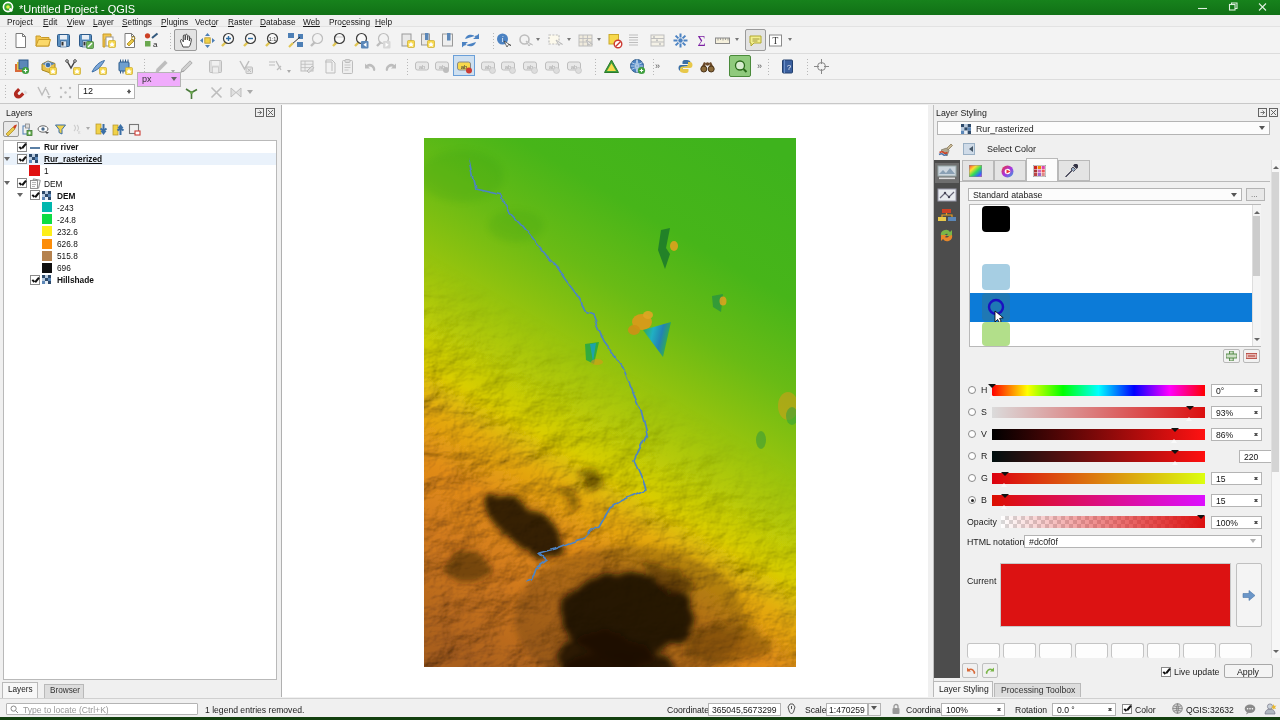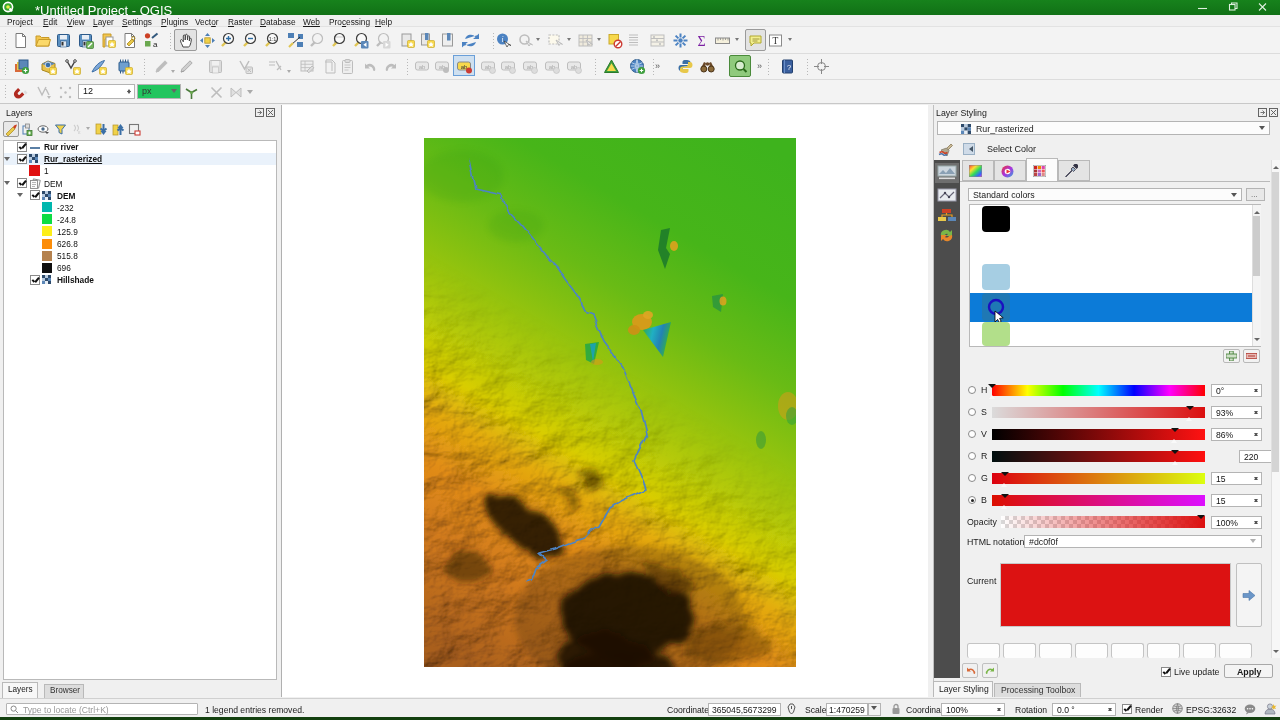--- a/index.html
+++ b/index.html
@@ -14,21 +14,21 @@
 .chk.on:after{content:"";position:absolute;left:2.6px;top:2.8px;width:6px;height:1.8px;background:#111;transform:rotate(-50deg);}
 </style></head><body>
 
 <div class="abs" style="left:0;top:0;width:1280px;height:15px;background:linear-gradient(#17821c,#117116);">
  <svg class="abs" style="left:2px;top:1px" width="13" height="13" viewBox="0 0 13 13">
   <circle cx="6" cy="6" r="5.2" fill="#3aa82f"></circle>
   <circle cx="6" cy="6" r="4.6" fill="none" stroke="#fff" stroke-width="1.6"></circle>
   <circle cx="6" cy="6" r="1.8" fill="#eaee4a"></circle>
   <rect x="7.5" y="7.5" width="4" height="2.4" rx="1" fill="#fff" transform="rotate(45 9 8)"></rect>
  </svg>
- <span class="abs" style="left:19px;top:3px;font-size:13px;color:#fff;margin-left:16px;">*Untitled Project - QGIS</span>
+ <span class="abs" style="left:19px;top:3px;font-size:11px;color:#fff;">*Untitled Project - QGIS</span>
  <svg class="abs" style="left:1196px;top:2px" width="72" height="11" viewBox="0 0 72 11">
   <g stroke="#dff0df" stroke-width="1.1" fill="none">
    <path d="M2 6.5 H11"></path>
    <rect x="33.5" y="2.5" width="5.5" height="5.5"></rect>
    <path d="M35.5 2.5 V1 H41 V6.5 H39"></path>
    <path d="M63 1.5 70 8.5 M70 1.5 63 8.5"></path>
   </g>
  </svg>
 </div>
 <div class="abs" style="left:0;top:15px;width:1280px;height:12px;background:#f0f0f0;border-bottom:1px solid #e2e2e2;">
@@ -401,21 +401,21 @@
       <circle cx="13" cy="4" r="1.2"></circle>
       <circle cx="8.5" cy="8.5" r="1.2"></circle>
       <circle cx="4" cy="13" r="1.2"></circle>
       <circle cx="13" cy="13" r="1.2"></circle>
     </g>
   </svg>
 <div class="spin" style="left:78px;top:84px;width:57px;height:15px;">
     <span class="v">12</span>
     <span class="arrows"></span>
   </div>
-<div class="spin" style="left:137px;top:84px;width:44px;height:15px;background:#22c55e;">
+<div class="spin" style="left:137px;top:72px;width:44px;height:15px;background:#f0abfc;">
     <span class="v" style="color:#333">px</span>
     <span class="abs" style="right:3px;top:4px;border:3.4px solid transparent;border-top:4.4px solid #666;width:0;height:0"></span>
   </div>
 <svg class="abs" style="left:182.5px;top:83.5px" width="17" height="17" viewBox="0 0 17 17">
     <path d="M8.5 8.5 L8.5 15 M8.5 8.5 L3 5 M8.5 8.5 L14 5.5" stroke="#4a7a3a" stroke-width="1.6" fill="none"></path>
     <circle cx="8.5" cy="8.5" r="1.6" fill="#6aa84f"></circle>
   </svg>
 <svg class="abs" style="left:207.5px;top:83.5px" width="17" height="17" viewBox="0 0 17 17">
     <path d="M3.5 3.5 L13.5 13.5 M13.5 3.5 L3.5 13.5" stroke="#bdbdbd" stroke-width="1.6"></path>
   </svg>
@@ -510,25 +510,25 @@
     <rect x="6.0" y="0.0" width="3.0" height="3.0" fill="#2d4a6b"></rect>
     <rect x="0.0" y="3.0" width="3.0" height="3.0" fill="#b8cbe0"></rect>
     <rect x="3.0" y="3.0" width="3.0" height="3.0" fill="#2d4a6b"></rect>
     <rect x="6.0" y="3.0" width="3.0" height="3.0" fill="#5b87b8"></rect>
     <rect x="0.0" y="6.0" width="3.0" height="3.0" fill="#5b87b8"></rect>
     <rect x="3.0" y="6.0" width="3.0" height="3.0" fill="#e8eef5"></rect>
     <rect x="6.0" y="6.0" width="3.0" height="3.0" fill="#2d4a6b"></rect>
   </svg>
 <span class="abs" style="left:57px;top:190.6px;font-size:8.3px;color:#111;font-weight:bold;">DEM</span>
 <div class="abs" style="left:42px;top:202.2px;width:10px;height:10px;background:#00b7ae;"></div>
-<span class="abs" style="left:57px;top:202.7px;font-size:8.3px;color:#111;">-232</span>
+<span class="abs" style="left:57px;top:202.7px;font-size:8.3px;color:#111;">-243</span>
 <div class="abs" style="left:42px;top:214.3px;width:10px;height:10px;background:#0ddd43;"></div>
 <span class="abs" style="left:57px;top:214.8px;font-size:8.3px;color:#111;text-align:right;">-24.8</span>
 <div class="abs" style="left:42px;top:226.4px;width:10px;height:10px;background:#fdee19;"></div>
-<span class="abs" style="left:57px;top:226.9px;font-size:8.3px;color:#111;">125.9</span>
+<span class="abs" style="left:57px;top:226.9px;font-size:8.3px;color:#111;">232.6</span>
 <div class="abs" style="left:42px;top:238.5px;width:10px;height:10px;background:#fc8d09;"></div>
 <span class="abs" style="left:57px;top:239.0px;font-size:8.3px;color:#111;">626.8</span>
 <div class="abs" style="left:42px;top:250.6px;width:10px;height:10px;background:#b5824f;"></div>
 <span class="abs" style="left:57px;top:251.1px;font-size:8.3px;color:#111;">515.8</span>
 <div class="abs" style="left:42px;top:262.7px;width:10px;height:10px;background:#0f0f0f;"></div>
 <span class="abs" style="left:57px;top:263.2px;font-size:8.3px;color:#111;">696</span>
 <div class="chk on" style="left:30px;top:274.8px"></div>
 <svg class="abs" style="left:42px;top:275.29999999999995px" width="9" height="9">
     <rect x="0.0" y="0.0" width="3.0" height="3.0" fill="#2d4a6b"></rect>
     <rect x="3.0" y="0.0" width="3.0" height="3.0" fill="#b8cbe0"></rect>
@@ -734,21 +734,21 @@
       <rect x="1" y="8" width="3.2" height="3" fill="#b44"></rect>
       <rect x="4.8" y="8" width="3.2" height="3" fill="#96c"></rect>
       <rect x="8.6" y="8" width="3.2" height="3" fill="#d88"></rect>
     </g>
   </svg>
 <svg class="abs" style="left:1064px;top:164px" width="14" height="14" viewBox="0 0 14 14">
     <path d="M1.5 12.5 L8 6 l-1-1 2-2 2.5 2.5 -2 2 -1-1 -6.5 6.5z" fill="#9ab0c4" stroke="#556"></path>
     <path d="M9 1.5 l3.5 3.5 1-1 a1.6 1.6 0 0 0 -3.5-3.5z" fill="#334"></path>
   </svg>
 <div class="abs" style="left:968px;top:188px;width:274px;height:13px;background:#fcfcfc;border:1px solid #b4b4b4;"></div>
-<span class="abs" style="left:973px;top:190px;font-size:8.8px;">Standard colors</span>
+<span class="abs" style="left:973px;top:190px;font-size:8.8px;">Standard atabase</span>
 <span class="abs" style="left:1231px;top:192.5px;border:3.5px solid transparent;border-top:4.5px solid #555;width:0;height:0"></span>
 <div class="abs" style="left:1246px;top:188px;width:19px;height:13px;background:#e8e8e8;border:1px solid #b4b4b4;"></div>
 <span class="abs" style="left:1251px;top:190px;font-size:8px;color:#555;">...</span>
 <div class="abs" style="left:969px;top:204px;width:292px;height:143px;background:#fff;border:1px solid #b9b9b9;"></div>
 <div class="abs" style="left:982px;top:206px;width:28px;height:26px;background:#000;border-radius:4px;"></div>
 <div class="abs" style="left:982px;top:264px;width:28px;height:26px;background:#a6cee3;border-radius:4px;"></div>
 <div class="abs" style="left:970px;top:292.5px;width:282px;height:29px;background:#0c7bd8;"></div>
 <div class="abs" style="left:982px;top:293px;width:28px;height:28px;background:#1f78b4;border-radius:4px;"></div>
 <svg class="abs" style="left:985px;top:297px" width="24" height="26" viewBox="0 0 24 26">
     <circle cx="11" cy="10" r="7" fill="none" stroke="#1a10c0" stroke-width="2.4"></circle>
@@ -854,21 +854,21 @@
 <svg class="abs" style="left:965px;top:666px" width="11" height="9" viewBox="0 0 11 9">
     <path d="M10 8 A4.5 4.5 0 0 0 3.5 3 L2 1.5 v4 h4 L4.6 4.2 A3 3 0 0 1 8.5 7.5z" fill="#d86a3a"></path>
   </svg>
 <div class="abs" style="left:982px;top:663px;width:16px;height:15px;background:#f0f0f0;border:1px solid #c0c0c0;border-radius:2px;"></div>
 <svg class="abs" style="left:985px;top:666px" width="11" height="9" viewBox="0 0 11 9">
     <path d="M1 8 A4.5 4.5 0 0 1 7.5 3 L9 1.5 v4 h-4 L6.4 4.2 A3 3 0 0 0 2.5 7.5z" fill="#7ab648"></path>
   </svg>
 <div class="chk on" style="left:1161px;top:666.5px;"></div>
 <span class="abs" style="left:1174px;top:667px;font-size:8.8px;">Live update</span>
 <div class="abs" style="left:1224px;top:664px;width:49px;height:14px;background:#f4f4f4;border:1px solid #a8a8a8;border-radius:2px;"></div>
-<span class="abs" style="left:1237px;top:666.5px;font-size:8.8px;font-weight:bold;">Apply</span>
+<span class="abs" style="left:1237px;top:666.5px;font-size:8.8px;">Apply</span>
 <div class="abs" style="left:1271px;top:160px;width:9px;height:498px;background:#f7f7f7;border-left:1px solid #e0e0e0;"></div>
 <span class="abs" style="left:1273px;top:163px;border:3px solid transparent;border-bottom:3.8px solid #666;width:0;height:0"></span>
 <span class="abs" style="left:1273px;top:650px;border:3px solid transparent;border-top:3.8px solid #666;width:0;height:0"></span>
 <div class="abs" style="left:1272px;top:172px;width:7px;height:300px;background:#d4d4d4;"></div>
 <div class="abs" style="left:933px;top:681px;width:60px;height:16px;background:#f7f7f7;border:1px solid #b9b9b9;border-bottom:none;"></div>
 <span class="abs" style="left:939px;top:684px;font-size:8.6px;">Layer Styling</span>
 <div class="abs" style="left:994px;top:683px;width:87px;height:14px;background:#ddd;border:1px solid #b9b9b9;border-bottom:none;"></div>
 <span class="abs" style="left:1001px;top:685px;font-size:8.6px;color:#333;">Processing Toolbox</span>
 <div class="abs" style="left:0;top:698px;width:1280px;height:19px;background:#f0f0f0;border-top:1px solid #d0d0d0;"></div>
 <div class="abs" style="left:6px;top:703px;width:192px;height:12px;background:#fff;border:1px solid #b4b4b4;border-radius:1px;"></div>
@@ -898,26 +898,26 @@
 <div class="spin" style="left:941px;top:702.5px;width:64px;height:13px;">
     <span class="v" style="font-size:8.6px;top:1.5px">100%</span>
     <span class="arrows"></span>
   </div>
 <span class="abs" style="left:1015px;top:704.5px;font-size:8.6px;">Rotation</span>
 <div class="spin" style="left:1052px;top:702.5px;width:64px;height:13px;">
     <span class="v" style="font-size:8.6px;top:1.5px">0.0 °</span>
     <span class="arrows"></span>
   </div>
 <div class="chk on" style="left:1122px;top:703.5px;"></div>
-<span class="abs" style="left:1135px;top:704.5px;font-size:8.6px;">Render</span>
+<span class="abs" style="left:1135px;top:704.5px;font-size:8.6px;">Color</span>
 <svg class="abs" style="left:1172px;top:703px" width="11" height="11" viewBox="0 0 11 11">
     <circle cx="5.5" cy="5.5" r="4.8" fill="#d8d8d8" stroke="#777" stroke-width=".8"></circle>
     <path d="M5.5 .7 a6.5 9 0 0 0 0 9.6 a6.5 9 0 0 0 0-9.6 M.7 5.5 h9.6 M1.5 2.8 a8 8 0 0 0 8 0 M1.5 8.2 a8 8 0 0 1 8 0" fill="none" stroke="#777" stroke-width=".7"></path>
   </svg>
-<span class="abs" style="left:1186px;top:704.5px;font-size:8.6px;">EPSG:32632</span>
+<span class="abs" style="left:1186px;top:704.5px;font-size:8.6px;">QGIS:32632</span>
 <svg class="abs" style="left:1244px;top:704px" width="12" height="11" viewBox="0 0 12 11">
     <ellipse cx="6" cy="4.8" rx="5.3" ry="4.2" fill="#8a8a8a"></ellipse>
     <path d="M3 8 l-1 2.6 3-1.8z" fill="#8a8a8a"></path>
     <g fill="#fff">
       <circle cx="3.6" cy="4.8" r=".8"></circle>
       <circle cx="6" cy="4.8" r=".8"></circle>
       <circle cx="8.4" cy="4.8" r=".8"></circle>
     </g>
   </svg>
 <svg class="abs" style="left:1263px;top:702px" width="14" height="14" viewBox="0 0 14 14">

